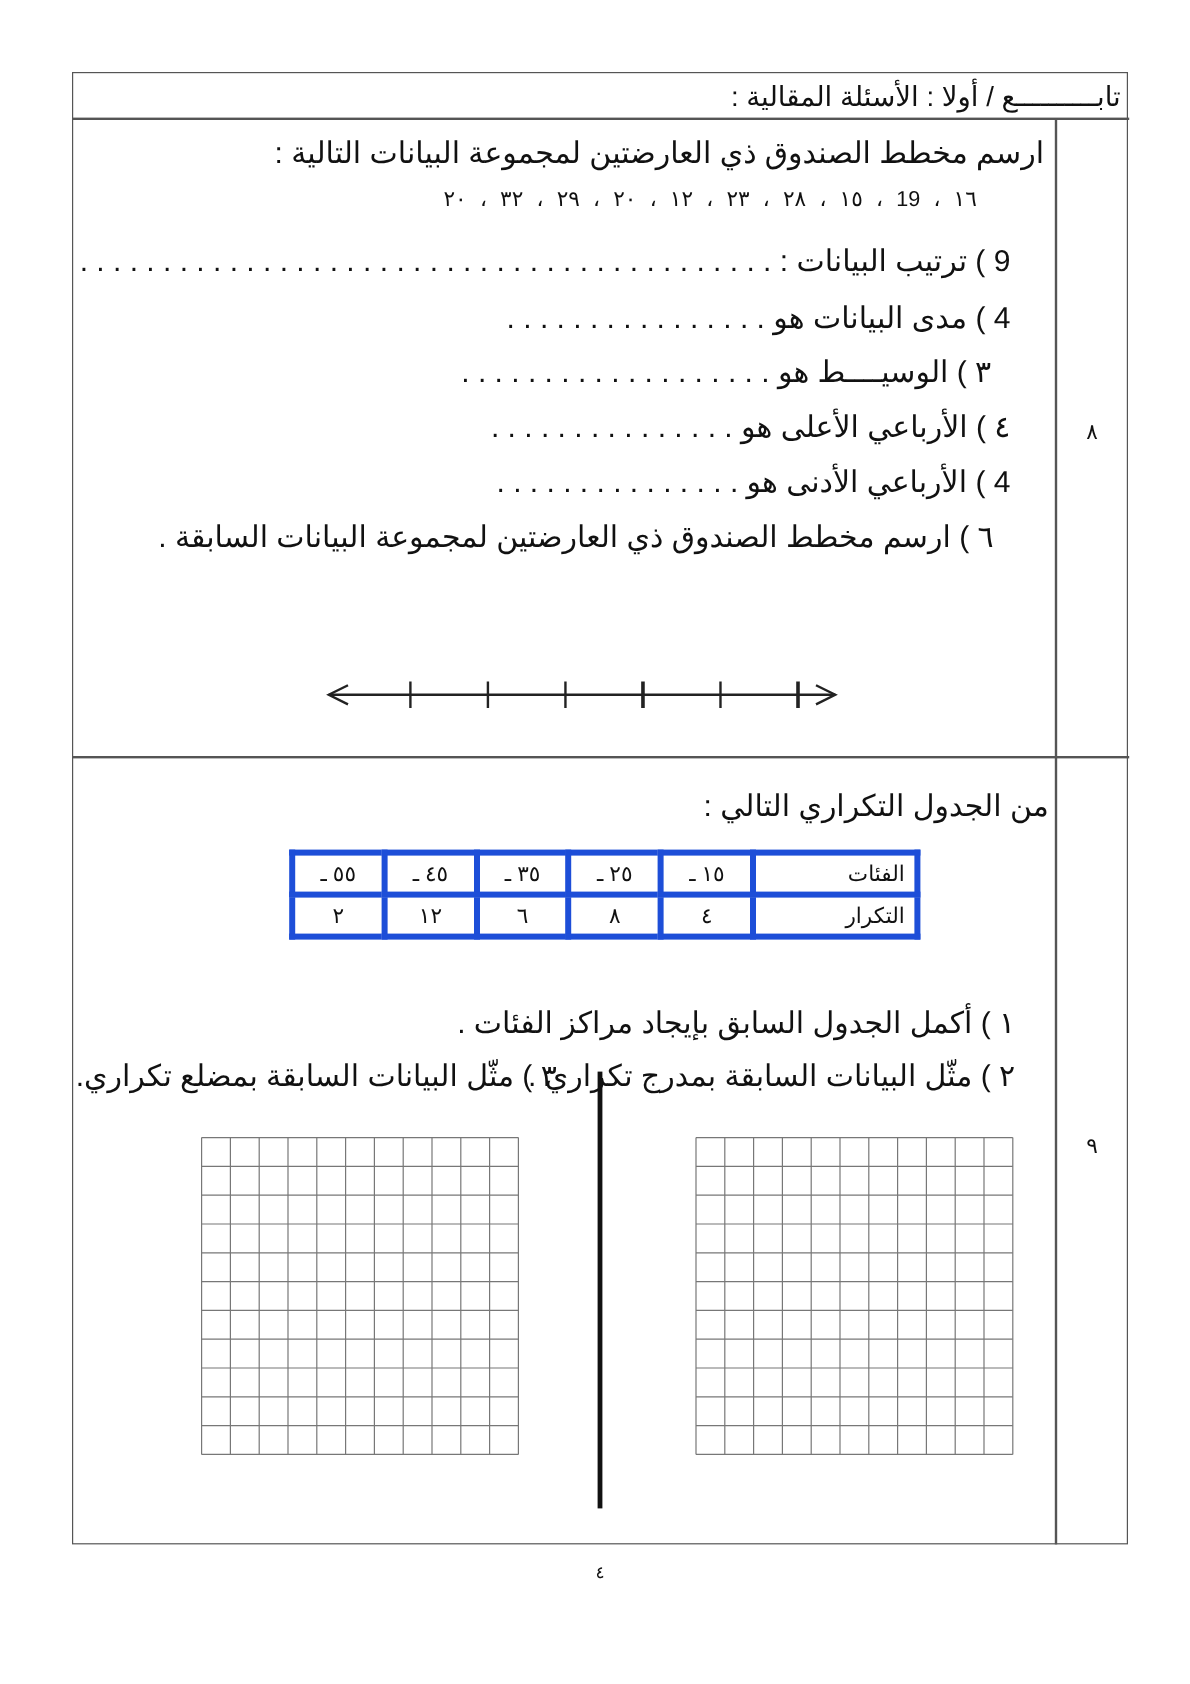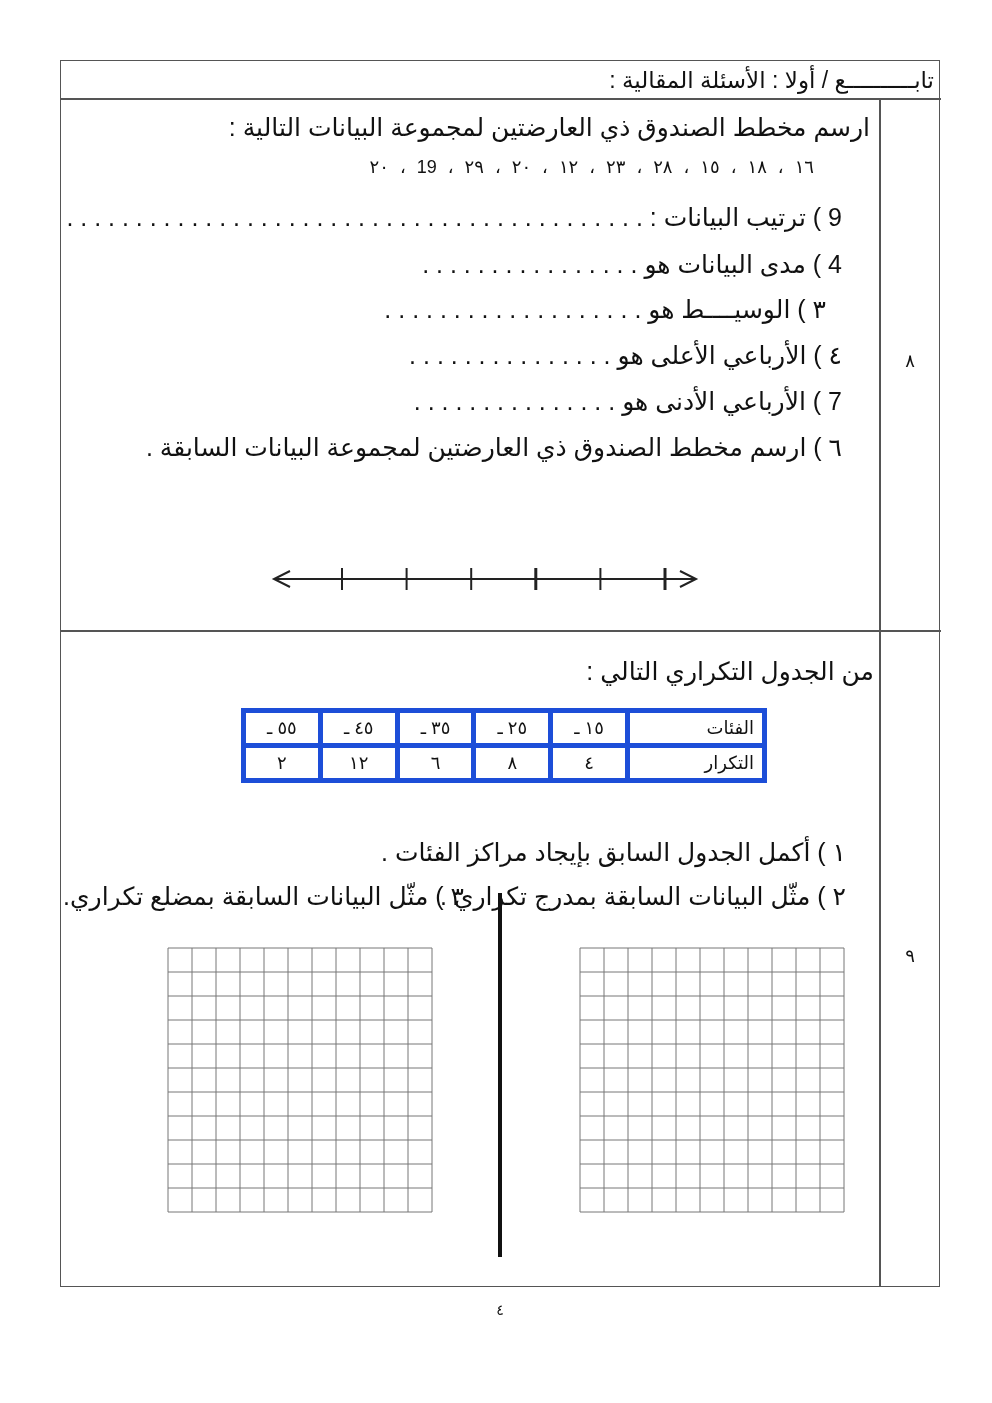--- a/index.html
+++ b/index.html
@@ -22,43 +22,43 @@
 
 <div class="frame"></div>
 <div class="hline" style="top:98px"></div>
 <div class="hline" style="top:630px"></div>
 <div class="vline" style="top:99px;height:1188px"></div>
 
 <div class="txt" style="right:58px;top:67px;font-size:23px">تابــــــــــع / أولا : الأسئلة المقالية :</div>
 
 <div class="qnum" style="top:350px">٨</div>
 <div class="txt" style="right:122px;top:113px">ارسم مخطط الصندوق ذي العارضتين لمجموعة البيانات التالية :</div>
-<div class="txt" style="right:178px;top:156px;font-size:18px;word-spacing:6px">١٦ ، ١٨ ، ١٥ ، ٢٨ ، ٢٣ ، ١٢ ، ٢٠ ، ٢٩ ، 19 ، ٢٠</div>
+<div class="txt" style="right:178px;top:156px;font-size:18px;word-spacing:6px">١٦ ، 19 ، ١٥ ، ٢٨ ، ٢٣ ، ١٢ ، ٢٠ ، ٢٩ ، ٣٢ ، ٢٠</div>
 
 <div class="txt" style="right:150px;top:203px">
   <span>9 )  ترتيب البيانات :</span>
   <span class="dots">. . . . . . . . . . . . . . . . . . . . . . . . . . . . . . . . . . . . . . . . . .</span>
 </div>
 <div class="txt" style="right:150px;top:250px">
   <span>4 ) مدى البيانات هو</span>
   <span class="dots">. . . . . . . . . . . . . . . .</span>
 </div>
 <div class="txt" style="right:166px;top:295px">
   <span>٣ ) الوسيــــط هو</span>
   <span class="dots">. . . . . . . . . . . . . . . . . . .</span>
 </div>
 <div class="txt" style="right:150px;top:341px">
   <span>٤ ) الأرباعي الأعلى هو</span>
   <span class="dots">. . . . . . . . . . . . . . .</span>
 </div>
 <div class="txt" style="right:150px;top:387px">
-  <span>7 ) الأرباعي الأدنى هو</span>
+  <span>4 ) الأرباعي الأدنى هو</span>
   <span class="dots">. . . . . . . . . . . . . . .</span>
 </div>
-<div class="txt" style="right:150px;top:433px">
+<div class="txt" style="right:164px;top:433px">
   <span>٦ ) ارسم مخطط الصندوق ذي العارضتين لمجموعة البيانات السابقة .</span>
 </div>
 
 <svg style="position:absolute;left:268px;top:565px" width="435" height="30">
   <line x1="6" y1="14" x2="428" y2="14" stroke="#222" stroke-width="2"></line>
   <polyline points="22,6 6,14 22,22" fill="none" stroke="#222" stroke-width="2"></polyline>
   <polyline points="412,6 428,14 412,22" fill="none" stroke="#222" stroke-width="2"></polyline>
   <g id="ticks">
       <line x1="74" x2="74" y1="3" y2="25" stroke="#222" stroke-width="2"></line>
       <line x1="138.6" x2="138.6" y1="3" y2="25" stroke="#222" stroke-width="2"></line>

